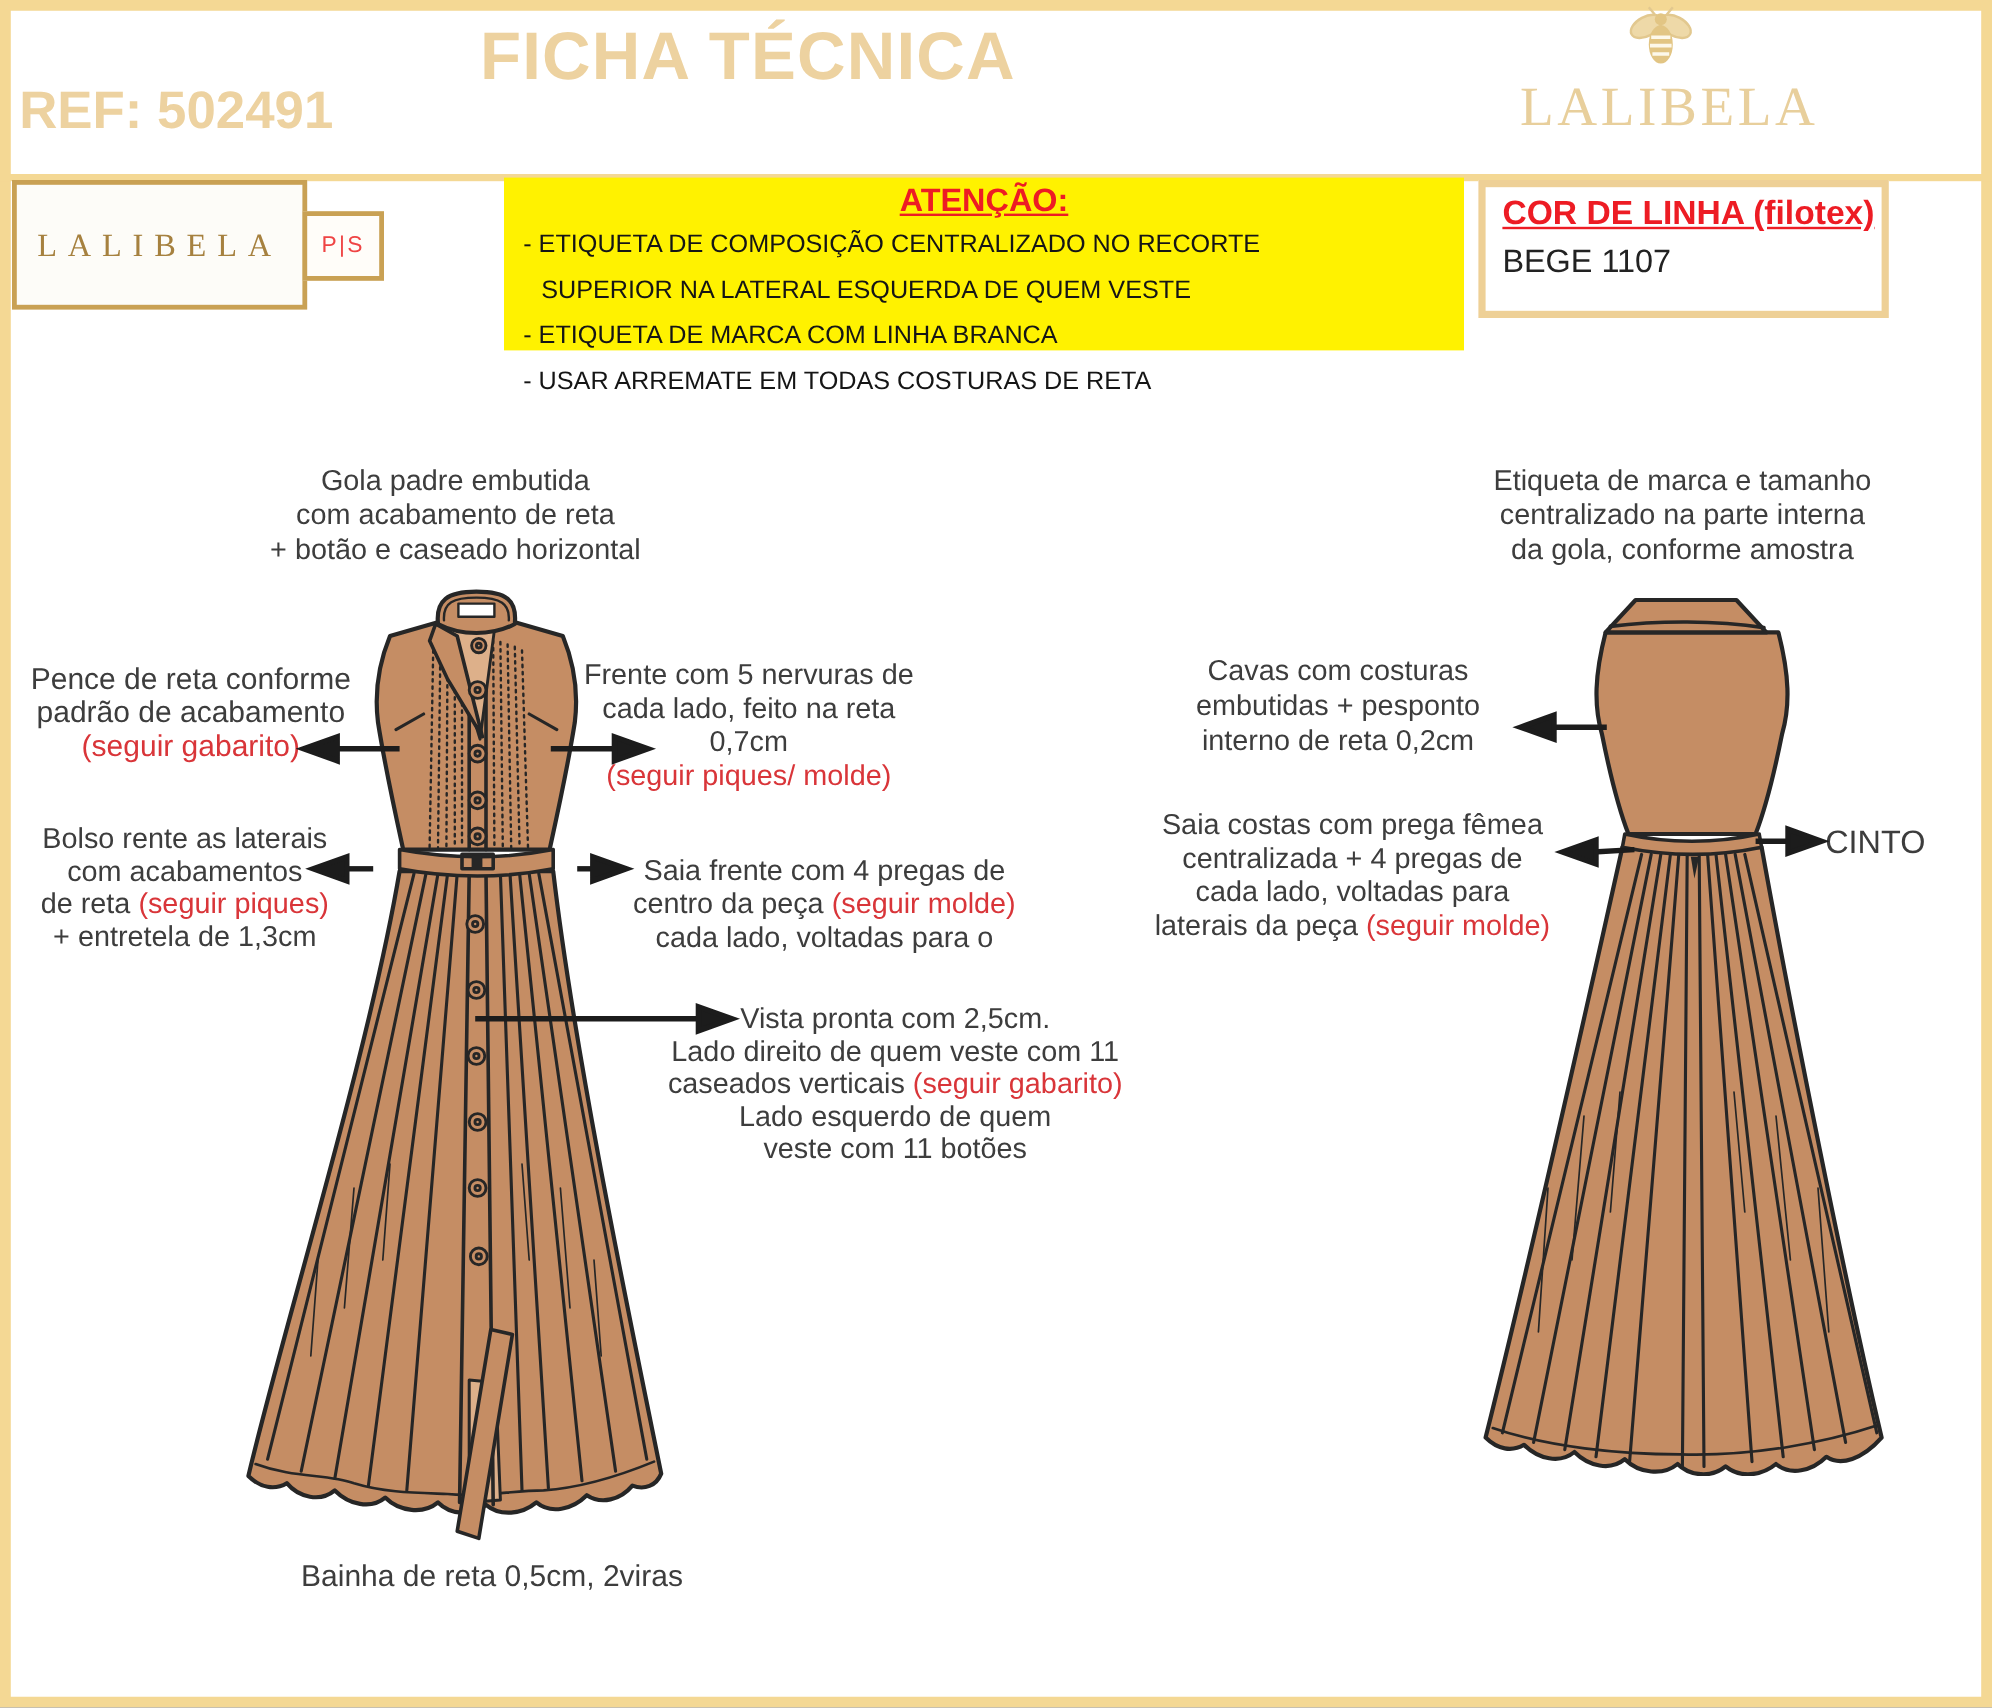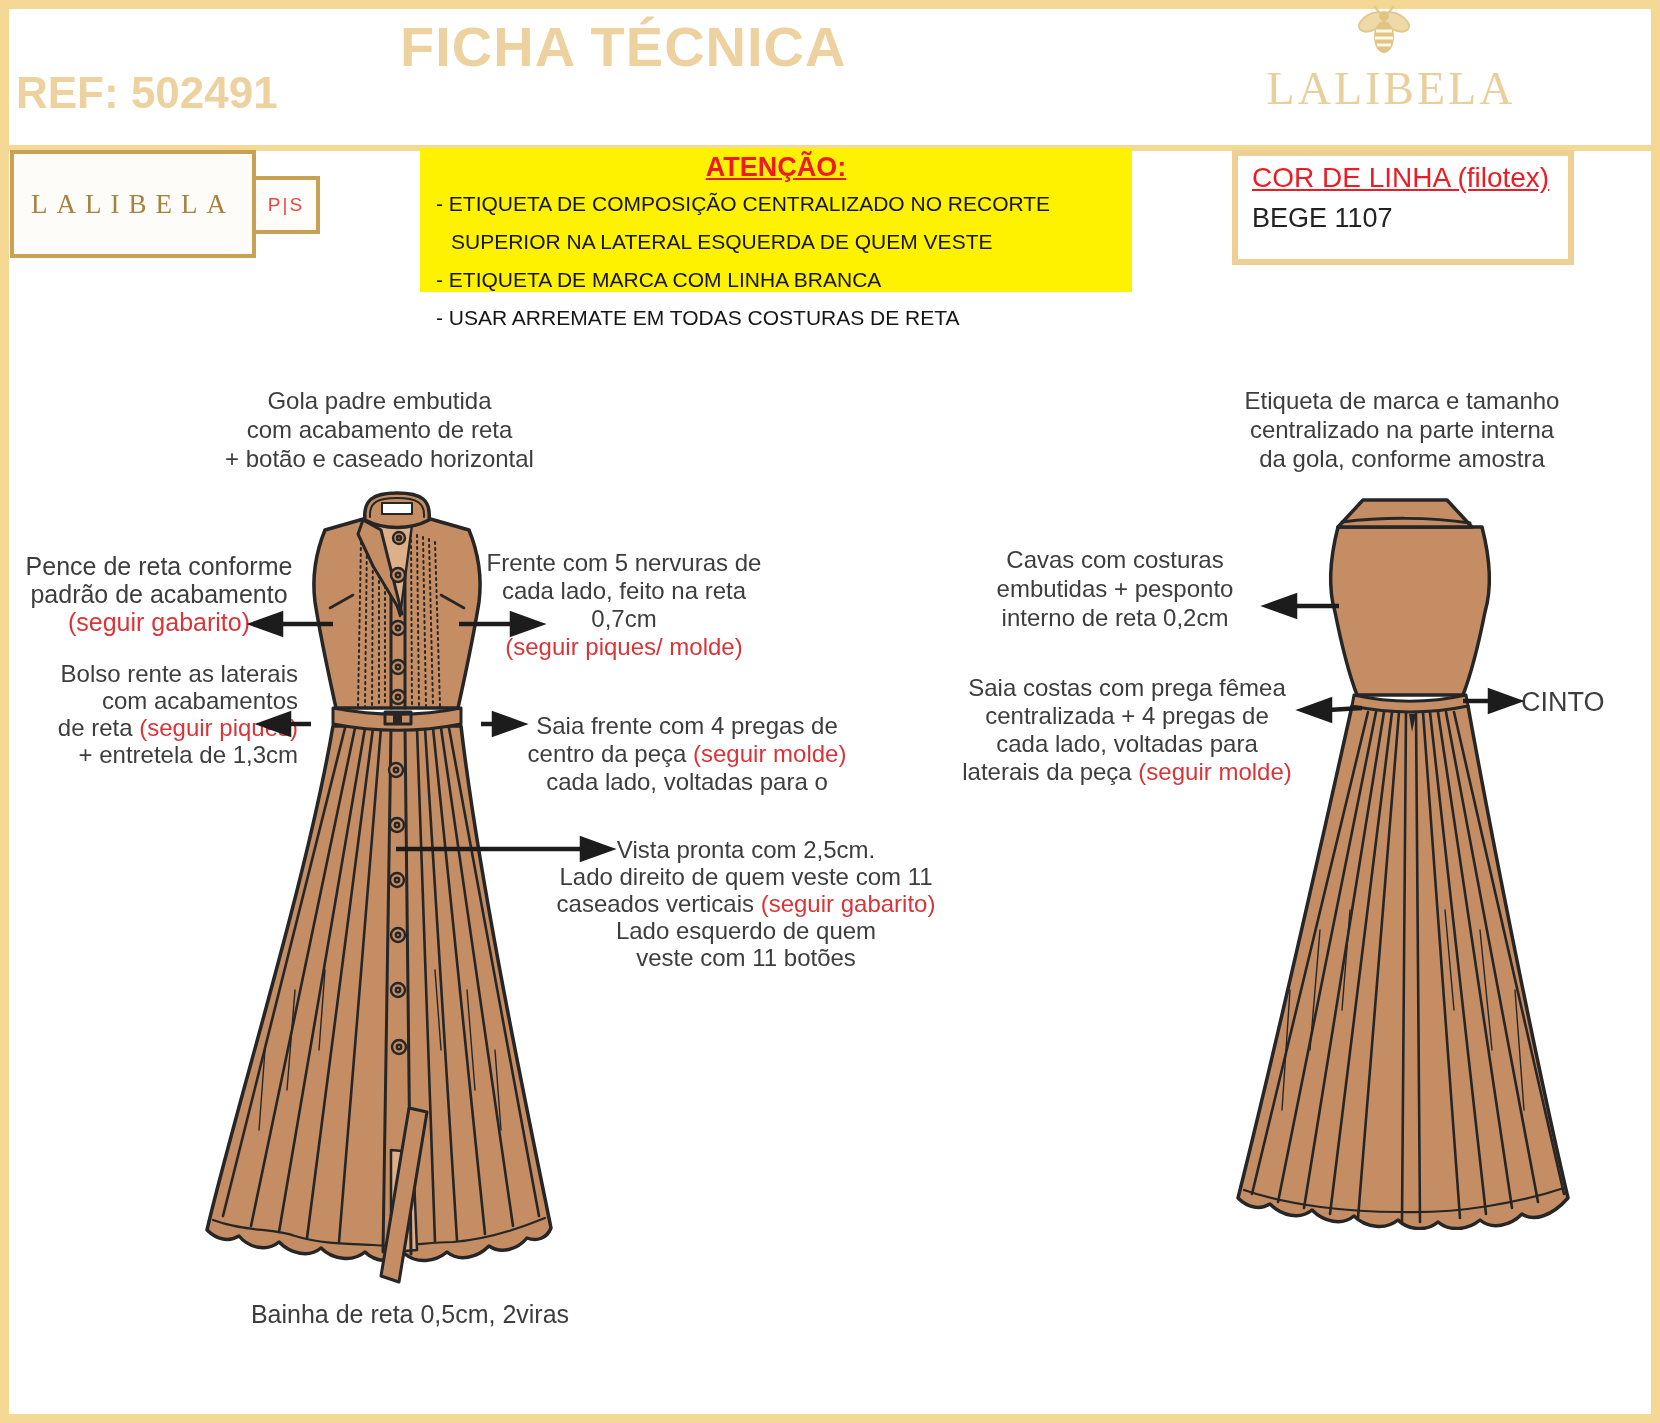--- a/index.html
+++ b/index.html
@@ -13,27 +13,27 @@
   .title{left:400px;top:14px;width:720px;text-align:left;font-size:56px;font-weight:bold;letter-spacing:1px;}
   .ref{left:16px;top:68px;font-size:44px;font-weight:bold;}
   .wordmark{left:1235px;top:62px;width:312px;text-align:center;
     font-family:"Liberation Serif", serif;font-size:46px;color:#e8cf9c;letter-spacing:3px;}
   .divider{left:0;top:145px;width:1660px;height:6px;background:#f4d894;}
   .logo-box{left:10px;top:150px;width:238px;height:100px;border:4px solid #c9a154;background:#fdfcf8;
     display:flex;align-items:center;justify-content:center;}
   .logo-box span{font-family:"Liberation Serif", serif;font-size:27px;letter-spacing:9px;color:#a6813f;}
   .ps-box{left:252px;top:176px;width:60px;height:50px;border:4px solid #c9a154;background:#fffdf9;
     display:flex;align-items:center;justify-content:center;font-size:19px;color:#ef4444;letter-spacing:2px;}
-  .attention{left:420px;top:148px;width:712px;height:144px;background:#fff200;box-sizing:border-box;padding:4px 16px;}
+  .attention{left:420px;top:148px;width:800px;height:144px;background:#fff200;box-sizing:border-box;padding:4px 16px;}
   .attn-head{text-align:center;color:#ed1c24;font-weight:bold;font-size:27px;text-decoration:underline;}
   .attn-lines{font-size:21px;line-height:38px;color:#151515;margin-top:2px;}
   .attn-indent{padding-left:15px;}
   .cor-box{left:1232px;top:150px;width:316px;height:97px;border:6px solid #eed096;background:#fff;
     box-sizing:content-box;padding:6px 0 0 14px;}
-  .cor-title{color:#ed1c24;font-weight:normal;font-size:28px;text-decoration:underline;}
+  .cor-title{color:#ed1c24;font-weight:bold;font-size:28px;text-decoration:underline;}
   .cor-value{color:#222;font-size:27px;margin-top:9px;}
   .ann{position:absolute;font-size:24px;line-height:28px;color:#3d3d3d;text-align:center;}
   .red{color:#d93539;}
   .overlay{left:0;top:0;pointer-events:none;}
   svg{display:block;}
 </style>
 </head>
 <body>
 
 <div class="page">
@@ -87,21 +87,21 @@
       <div>com acabamento de reta</div>
       <div>+ botão e caseado horizontal</div>
   </div>
 
   <div class="ann" style="left:14px;top:552px;width:290px;font-size:25px;">
     <div>Pence de reta conforme</div>
     <div>padrão de acabamento</div>
     <div class="red">(seguir gabarito)</div>
   </div>
 
-  <div class="ann" style="left:10px;top:660px;width:288px;line-height:27px;text-align:right;">
+  <div class="ann" style="left:10px;top:686px;width:288px;line-height:27px;">
     <div>Bolso rente as laterais</div>
     <div>com acabamentos</div>
     <div><span>de reta </span><span class="red">(seguir piques)</span></div>
     <div>+ entretela de 1,3cm</div>
   </div>
 
   <div class="ann" style="left:468px;top:549px;width:312px;">
     <div>Frente com 5 nervuras de</div>
     <div>cada lado, feito na reta 0,7cm</div>
     <div class="red">(seguir piques/ molde)</div>

